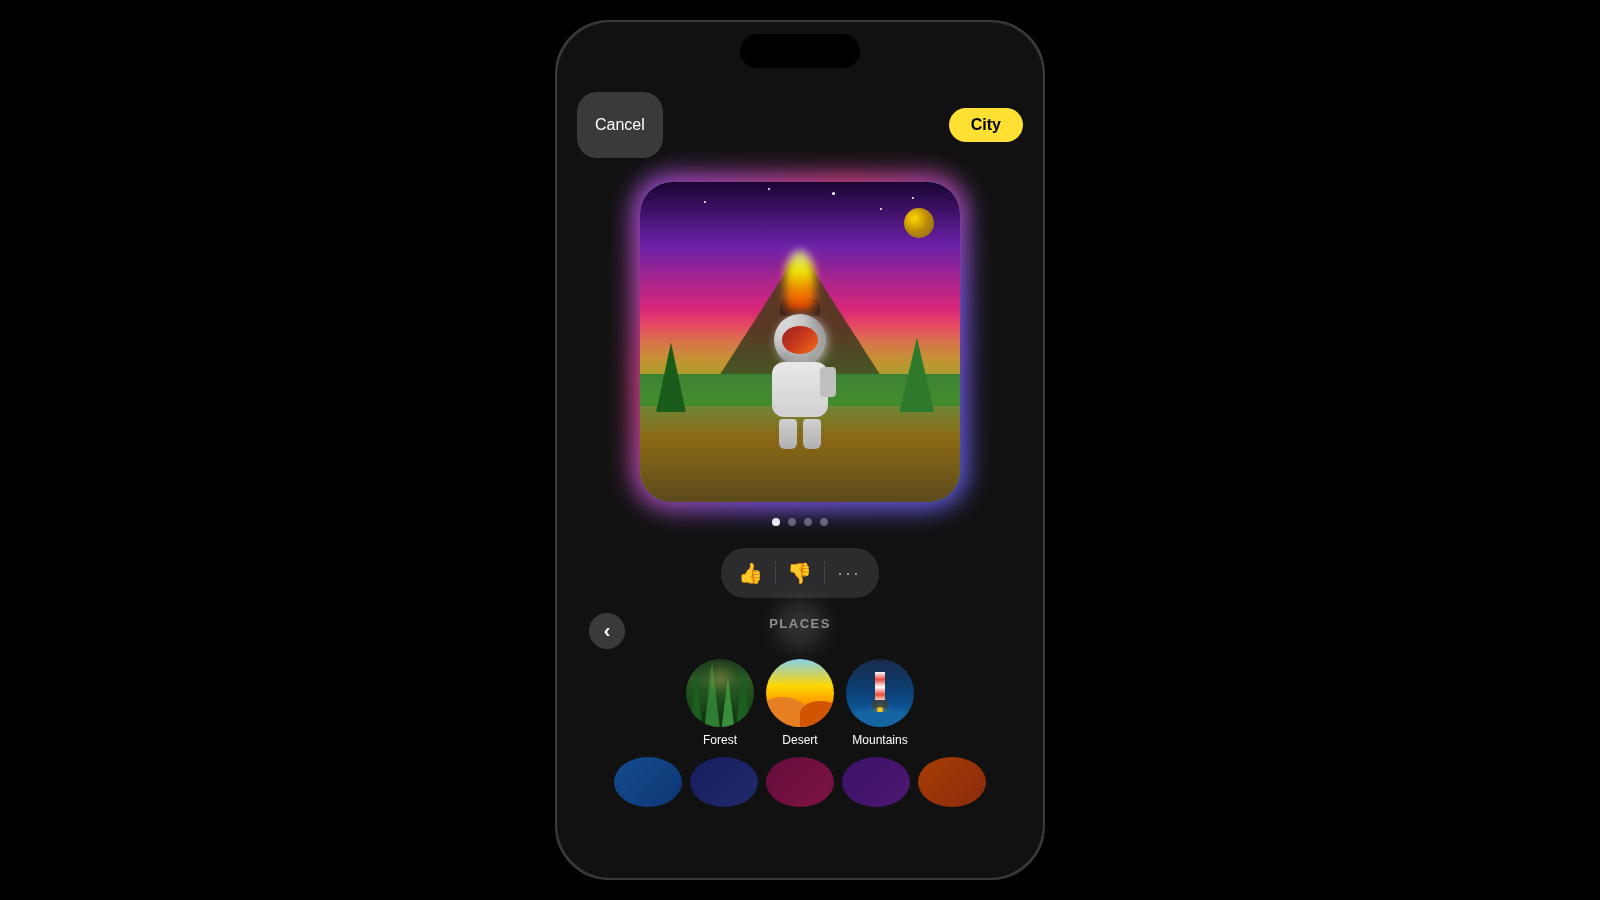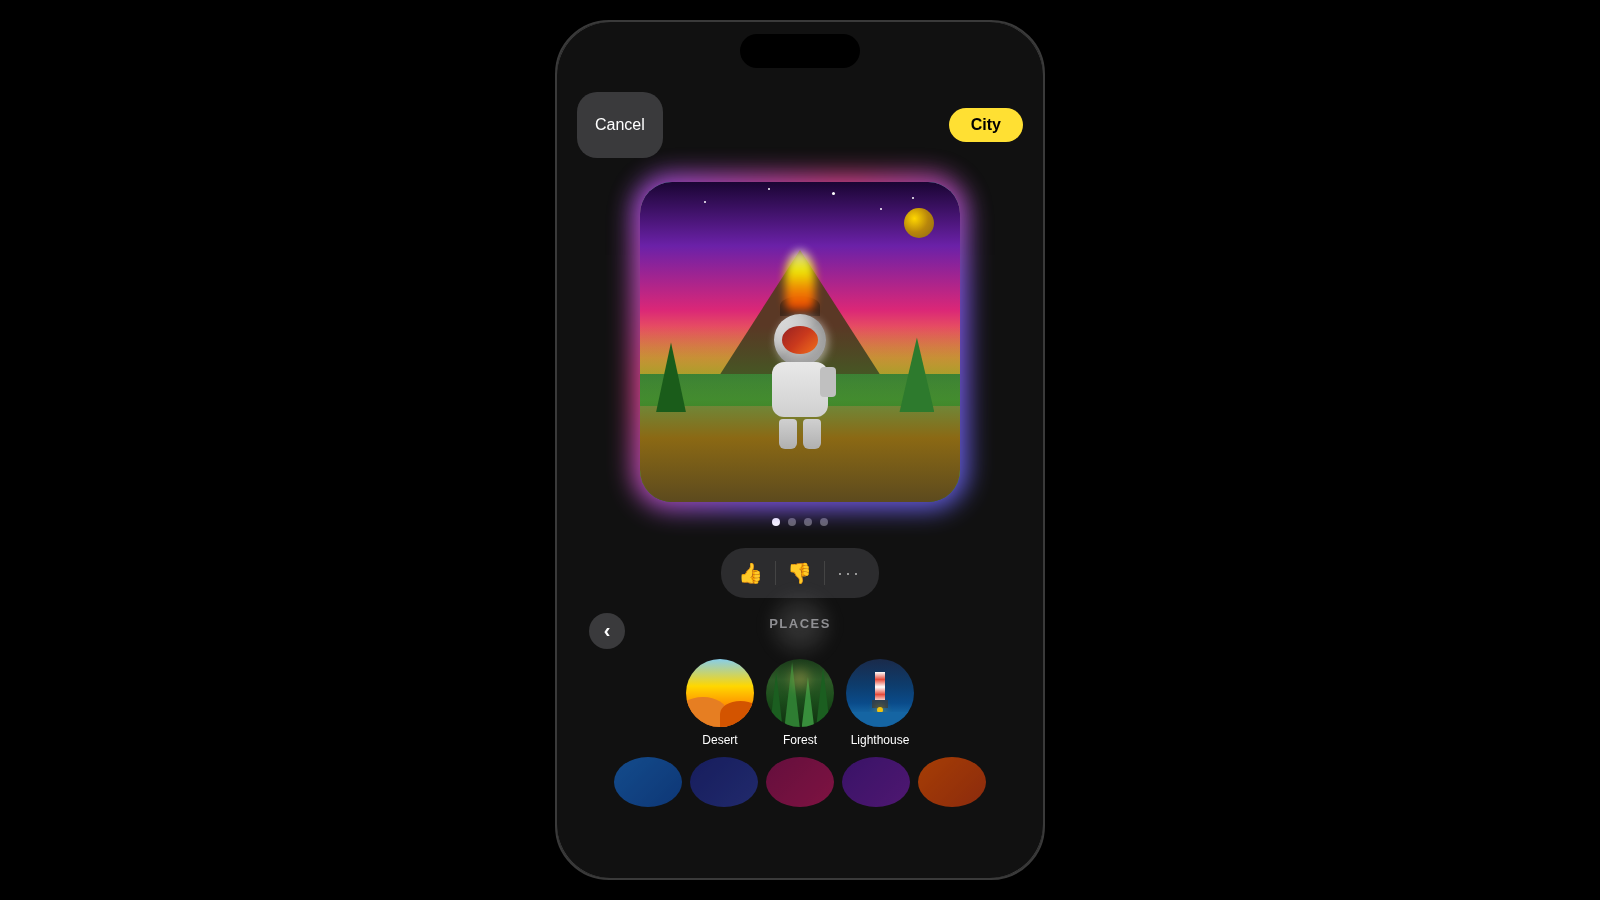--- a/index.html
+++ b/index.html
@@ -637,52 +637,52 @@
           <span style="font-size:20px;font-weight:600;">‹</span>
         </button>
         <span class="places-title">PLACES</span>
         <div class="blur-dot"></div>
       </div>
 
       <div class="places-grid">
 
 
         <div class="place-item">
-          <div class="place-thumb thumb-desert">
-            <div style="position:absolute;bottom:0;left:0;right:0;height:55%;overflow:hidden;">
-              <div style="position:absolute;bottom:0;left:-10%;width:70%;height:80%;background:#e67e22;border-radius:50% 50% 0 0;"></div>
-              <div style="position:absolute;bottom:0;right:-10%;width:60%;height:70%;background:#d35400;border-radius:50% 50% 0 0;"></div>
-            </div>
-          </div>
-          <span class="place-label">Desert</span>
-        </div>
-
-        <div class="place-item">
           <div class="place-thumb thumb-forest">
             <div style="position:absolute;inset:0;display:flex;align-items:flex-end;justify-content:center;gap:2px;padding:0 4px;">
               <div style="width:18px;height:55px;background:#1b5e20;clip-path:polygon(50% 0%,0% 100%,100% 100%);"></div>
               <div style="width:22px;height:65px;background:#2e7d32;clip-path:polygon(50% 0%,0% 100%,100% 100%);"></div>
               <div style="width:18px;height:50px;background:#388e3c;clip-path:polygon(50% 0%,0% 100%,100% 100%);"></div>
               <div style="width:20px;height:60px;background:#1b5e20;clip-path:polygon(50% 0%,0% 100%,100% 100%);"></div>
             </div>
             <div style="position:absolute;top:15%;left:50%;transform:translateX(-50%);width:20px;height:20px;background:rgba(255,200,100,0.3);border-radius:50%;filter:blur(6px);"></div>
           </div>
           <span class="place-label">Forest</span>
         </div>
 
         <div class="place-item">
+          <div class="place-thumb thumb-desert">
+            <div style="position:absolute;bottom:0;left:0;right:0;height:55%;overflow:hidden;">
+              <div style="position:absolute;bottom:0;left:-10%;width:70%;height:80%;background:#e67e22;border-radius:50% 50% 0 0;"></div>
+              <div style="position:absolute;bottom:0;right:-10%;width:60%;height:70%;background:#d35400;border-radius:50% 50% 0 0;"></div>
+            </div>
+          </div>
+          <span class="place-label">Desert</span>
+        </div>
+
+        <div class="place-item">
           <div class="place-thumb thumb-lighthouse">
             <div style="position:absolute;bottom:20%;left:50%;transform:translateX(-50%);">
               <div style="width:10px;height:30px;background:linear-gradient(180deg,#fff 0%,#e74c3c 25%,#fff 50%,#e74c3c 75%,#fff 100%);margin:0 auto;"></div>
               <div style="width:16px;height:8px;background:#2c3e50;margin:-2px auto 0;"></div>
               <div style="width:6px;height:6px;background:#f1c40f;border-radius:50%;margin:-1px auto 0;box-shadow:0 0 8px #f1c40f;"></div>
             </div>
             <div style="position:absolute;bottom:0;left:0;right:0;height:22%;background:#1565a3;"></div>
           </div>
-          <span class="place-label">Lighthouse</span>
+          <span class="place-label">Mountains</span>
         </div>
 
 
       </div>
 
       <div class="places-grid-bottom">
         <div class="place-thumb-small" style="background:linear-gradient(135deg,#1565c0,#0d47a1);"></div>
         <div class="place-thumb-small" style="background:linear-gradient(135deg,#1a237e,#283593);"></div>
         <div class="place-thumb-small" style="background:linear-gradient(135deg,#880e4f,#ad1457);"></div>
         <div class="place-thumb-small" style="background:linear-gradient(135deg,#4a148c,#6a1b9a);"></div>

